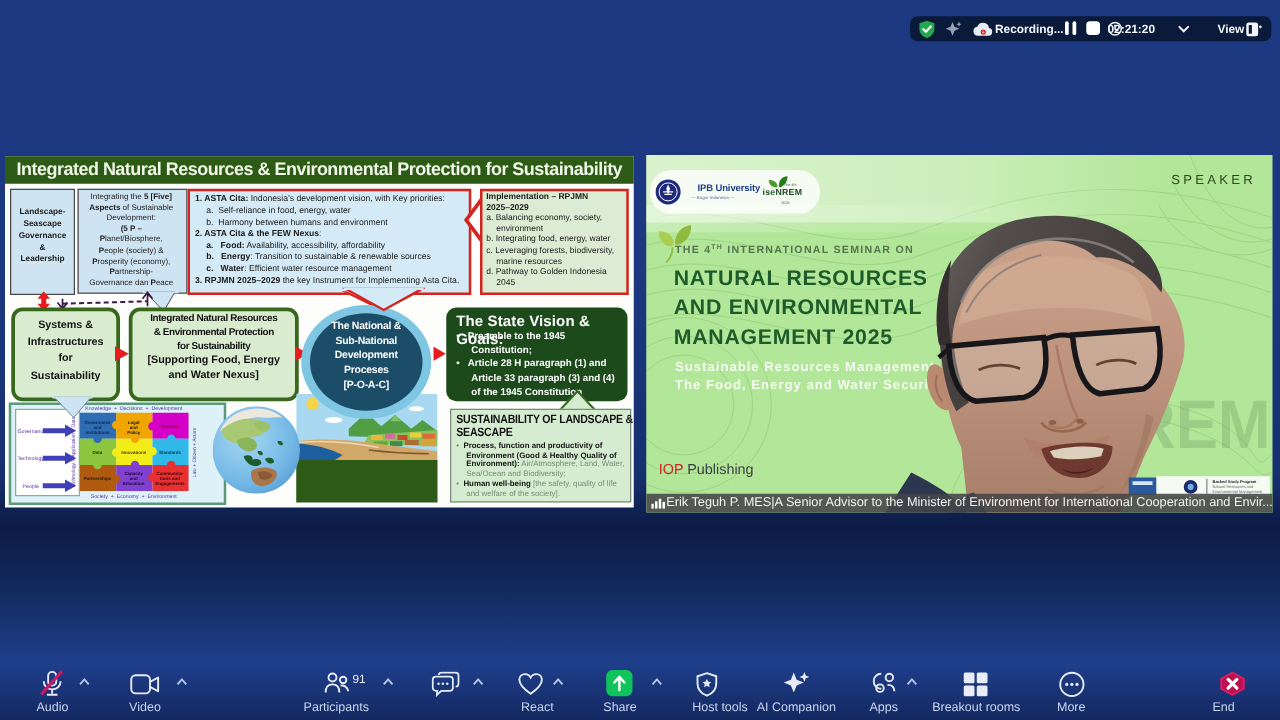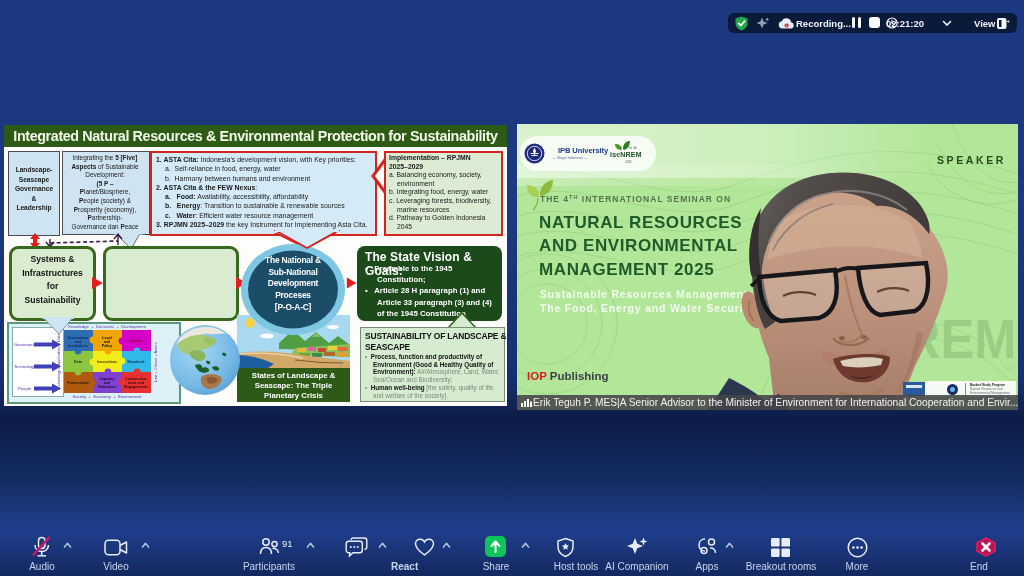--- a/index.html
+++ b/index.html
@@ -101,20 +101,21 @@
     <svg class="abs" style="left:37px;top:192px;z-index:6;" width="34" height="18" viewBox="0 0 34 18">
         <path d="M2,0.5 L32,0.5 L18,17 Z" fill="#cfe4f2" stroke="#6a8a9a" stroke-width="0.8"></path>
         <path d="M1,0 L33,0 L33,1.8 L1,1.8 Z" fill="#cfe4f2"></path>
       </svg>
 
     <svg class="abs" style="left:87px;top:150px;" width="13" height="16" viewBox="0 0 13 16">
         <path d="M1,2 L12,8 L1,14 Z" fill="#e81c1c"></path>
       </svg>
 
     <div class="abs" style="left:99px;top:121px;width:130px;height:69px;background:#d9ecd0;border:3px solid #38681c;border-radius:9px;"></div>
+    <div class="abs" style="left:99px;top:125px;width:136px;text-align:center;font-size:7.9px;font-weight:bold;color:#111;line-height:10.8px;"><span style="letter-spacing:-0.3px;">Integrated Natural Resources<br>&amp; Environmental Protection<br>for Sustainability</span><br><span style="font-size:8.6px;line-height:11.5px;">[Supporting Food, Energy<br>and Water Nexus]</span></div>
 
     <svg class="abs" style="left:231px;top:150px;" width="13" height="16" viewBox="0 0 13 16">
         <path d="M1,2 L12,8 L1,14 Z" fill="#e81c1c"></path>
       </svg>
 
     <svg class="abs" style="left:233px;top:190px;" width="113" height="53" viewBox="0 0 113 53">
       <rect x="0" y="0" width="113" height="53" fill="#a9d9f1"></rect>
       <circle cx="13" cy="8" r="5" fill="#f5d44a"></circle>
       <ellipse cx="30" cy="21" rx="7" ry="2.4" fill="#fff"></ellipse>
       <ellipse cx="96" cy="12" rx="6" ry="2" fill="#fff"></ellipse>
@@ -130,21 +131,20 @@
         <path d="M75,38 h10 v4 h-10 Z" fill="#3a8a52"></path>
         <path d="M87,37 h11 v4 h-11 Z" fill="#b06a32"></path>
         <path d="M100,37 h11 v5 h-11 Z" fill="#d4a43a"></path>
       <path d="M0,38 C22,35 48,37 72,41 L113,46 L113,53 L0,53 Z" fill="#d2a868"></path>
       <path d="M0,40 C14,40 27,44 37,49 L31,53 L0,53 Z" fill="#1d5f9e"></path>
       <path d="M0,39 C22,37 46,39 66,43" stroke="#e8d8b0" stroke-width="1.3" fill="none"></path>
       <path d="M58,45 C74,47 90,48 106,48" stroke="#7a5a32" stroke-width="1.1" fill="none"></path>
     </svg>
 
     <div class="abs" style="left:233px;top:243px;width:113px;height:34px;background:#2d5a17;"></div>
-    <div class="abs" style="left:233px;top:246px;width:113px;text-align:center;font-size:7.8px;font-weight:bold;color:#fff;line-height:9.8px;">States of Landscape &amp;<br>Seascape: The Triple<br>Planetary Crisis</div>
 
     <svg class="abs" style="left:236px;top:118px;" width="106" height="93" viewBox="0 0 106 93">
       <ellipse cx="53" cy="46.5" rx="52" ry="45.5" fill="#7ec6e2"></ellipse>
       <ellipse cx="53" cy="46.5" rx="45" ry="39" fill="#1c4d68"></ellipse>
     </svg>
     <div class="abs" style="left:236px;top:130px;width:106px;text-align:center;font-size:8.4px;font-weight:bold;color:#fff;line-height:11.7px;letter-spacing:-0.2px;">The National &amp;<br>Sub-National<br>Development<br>Proceses<br>[P-O-A-C]</div>
 
     <svg class="abs" style="left:270px;top:105px;" width="66" height="20" viewBox="0 0 66 20">
         <path d="M2,0.8 L64,0.8 L33,18 Z" fill="#d4eaf6" stroke="#d42420" stroke-width="1.8"></path>
         <path d="M1,0 L65,0 L65,2 L1,2 Z" fill="#d4eaf6"></path>
@@ -277,21 +277,21 @@
     <div class="abs" style="left:30px;top:22px;font-size:7.6px;font-weight:bold;color:#1c3c8c;letter-spacing:-0.1px;padding-left:11px;">IPB University</div>
     <div class="abs" style="left:36px;top:31.5px;font-size:3.5px;color:#5a6a9a;">— Bogor Indonesia —</div>
     <svg class="abs" style="left:96px;top:16px;" width="22" height="16" viewBox="0 0 22 16">
         <path d="M8 10 C4 10 2 7 2 4 C6 4 9 6 9 9 Z" fill="#4a9a2e"></path>
         <path d="M10 9 C10 4 13 1 17 1 C17 6 14 9 11 10 Z" fill="#2a7a1e"></path>
       </svg>
     <div class="abs" style="left:93px;top:26.5px;font-size:7px;font-weight:bold;color:#1e4c28;letter-spacing:0.2px;">is<span style="color:#2a6a30;">e</span>NREM</div>
     <div class="abs" style="left:110px;top:22px;font-size:3px;color:#4a6a4a;">The 4th</div>
     <div class="abs" style="left:108px;top:36px;font-size:3px;color:#4a6a4a;">2025</div>
 
-    <div class="abs" style="left:420px;top:30px;font-size:10.5px;font-weight:bold;color:#2c4a1c;letter-spacing:2.6px;">SPEAKER</div>
+    <div class="abs" style="left:420px;top:14px;font-size:10.5px;font-weight:normal;color:#2c4a1c;letter-spacing:2.6px;">SPEAKER</div>
 
     <div class="abs" style="left:387px;top:183px;font-size:55px;font-weight:bold;color:rgba(110,155,100,.33);letter-spacing:0px;transform:scaleX(0.92);transform-origin:0 0;">REM</div>
 
     <svg class="abs" style="left:6px;top:53px;" width="34" height="34" viewBox="0 0 34 34">
         <path d="M14 20 C8 20 4 15 4 8 C12 8 16 13 16 19 Z" fill="#aacd52"></path>
         <path d="M17 18 C17 10 22 4 30 3 C30 12 25 18 18 19 Z" fill="#8fba3e"></path>
         <path d="M15 21 C15 26 13 30 10 33" stroke="#8fba3e" stroke-width="1.4" fill="none"></path>
       </svg>
 
     <div class="abs" style="left:23px;top:70px;font-size:8.5px;font-weight:bold;color:#55754e;letter-spacing:1px;">THE 4<span style="font-size:5.5px;vertical-align:3px;">TH</span> INTERNATIONAL SEMINAR ON</div>
@@ -347,21 +347,21 @@
       <path d="M332,249 C341,253 351,252 358,248 C352,254 339,255 332,249 Z" fill="#4c1f1c"></path>
 
       <path d="M322,266 C338,272 356,270 366,263" stroke="#a0714f" stroke-width="2" fill="none" opacity="0.6"></path>
 
       <path d="M400,205 C396,232 388,254 378,270 C390,256 400,234 406,208 Z" fill="#9c6f58" opacity="0.5"></path>
 
       <path d="M190,286 L212,252 C232,262 248,272 258,286 Z" fill="#2c364e"></path>
       <path d="M240,286 C246,276 254,270 262,268 L274,286 Z" fill="#333e59"></path>
     </svg>
 
-    <div class="abs" style="left:10px;top:246px;font-size:11.5px;font-weight:bold;text-align:center;"><span style="color:#cf2027;">IOP</span> <span style="color:#3a3f45;">Publishing</span></div>
+    <div class="abs" style="left:10px;top:246px;font-size:11.5px;font-weight:normal;text-align:center;"><span style="color:#cf2027;">IOP</span> <span style="color:#3a3f45;">Publishing</span></div>
 
     <div class="abs" style="left:408px;top:257px;width:91px;height:16px;background:rgba(250,252,250,.93);"></div>
     <div class="abs" style="left:386px;top:258px;width:22px;height:14px;background:#2a5a9e;"></div>
     <div class="abs" style="left:389px;top:261px;width:16px;height:3px;background:#d8e4f0;"></div>
     <div class="abs" style="left:430px;top:260px;width:11px;height:11px;border-radius:50%;background:#1a2a6a;"></div>
     <div class="abs" style="left:433px;top:263px;width:5px;height:5px;border-radius:50%;background:#6ab0e0;"></div>
     <div class="abs" style="left:448px;top:259px;width:1px;height:12px;background:#888;"></div>
     <div class="abs" style="left:453px;top:259px;font-size:3.2px;font-weight:bold;color:#222;line-height:4px;">Backed Study Program<br><span style="color:#666;font-weight:normal;">Natural Resources and</span><br><span style="color:#666;font-weight:normal;">Environmental Management</span></div>
 
     <div class="abs" style="left:0;top:271px;width:501px;height:15px;background:rgba(70,70,72,.88);"></div>
@@ -423,21 +423,21 @@
         </g>
       </svg>
     <div class="abs" style="left:341px;top:33px;width:32px;text-align:center;margin-top:14px;">Chat</div>
     <svg class="abs" style="left:378px;top:14px;" width="9" height="7" viewBox="0 0 9 7">
         <path d="M1,5.5 L4.5,1.5 L8,5.5" fill="none" stroke="#b8c4e4" stroke-width="1.5"></path>
       </svg>
 
     <svg class="abs" style="left:414px;top:10px;" width="21" height="19" viewBox="0 0 21 19">
         <path d="M10.5,17 C4,12.5 1.5,9 1.5,5.8 C1.5,3.2 3.5,1.3 6,1.3 C7.8,1.3 9.6,2.3 10.5,4 C11.4,2.3 13.2,1.3 15,1.3 C17.5,1.3 19.5,3.2 19.5,5.8 C19.5,9 17,12.5 10.5,17 Z" fill="none" stroke="#e8ecf8" stroke-width="1.5"></path>
       </svg>
-    <div class="abs" style="left:391px;top:33px;width:36px;text-align:left;font-weight:bold;">React</div>
+    <div class="abs" style="left:407px;top:33px;width:36px;text-align:right;">React</div>
     <svg class="abs" style="left:442px;top:14px;" width="9" height="7" viewBox="0 0 9 7">
         <path d="M1,5.5 L4.5,1.5 L8,5.5" fill="none" stroke="#b8c4e4" stroke-width="1.5"></path>
       </svg>
 
     <div class="abs" style="left:485px;top:8px;width:21px;height:21px;background:#10c45c;border-radius:5px;"></div>
     <svg class="abs" style="left:485px;top:8px;" width="21" height="21" viewBox="0 0 21 21">
         <path d="M10.5,16 L10.5,6.5 M6.5,10 L10.5,5.5 L14.5,10" stroke="#fff" stroke-width="2" fill="none" stroke-linecap="round" stroke-linejoin="round"></path>
       </svg>
     <div class="abs" style="left:477px;top:33px;width:38px;text-align:center;">Share</div>
     <svg class="abs" style="left:521px;top:14px;" width="9" height="7" viewBox="0 0 9 7">

